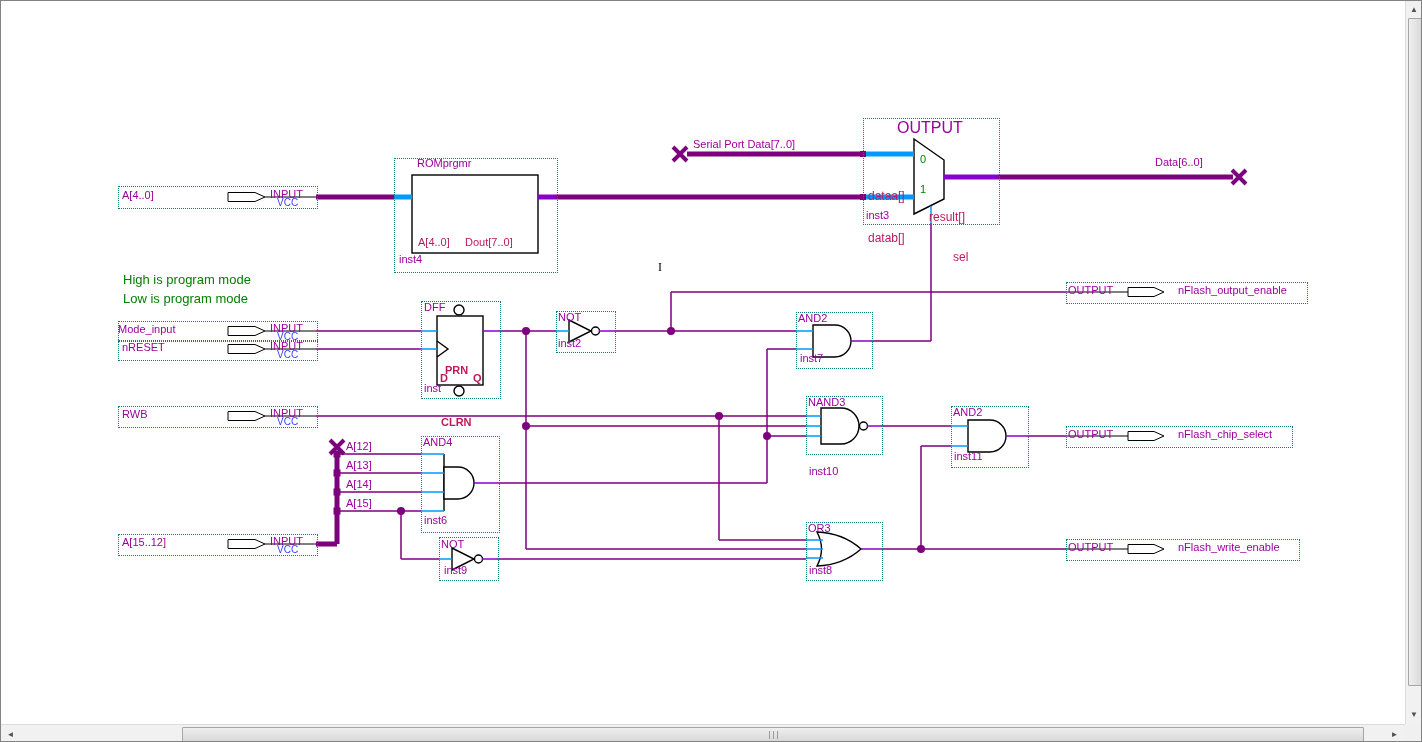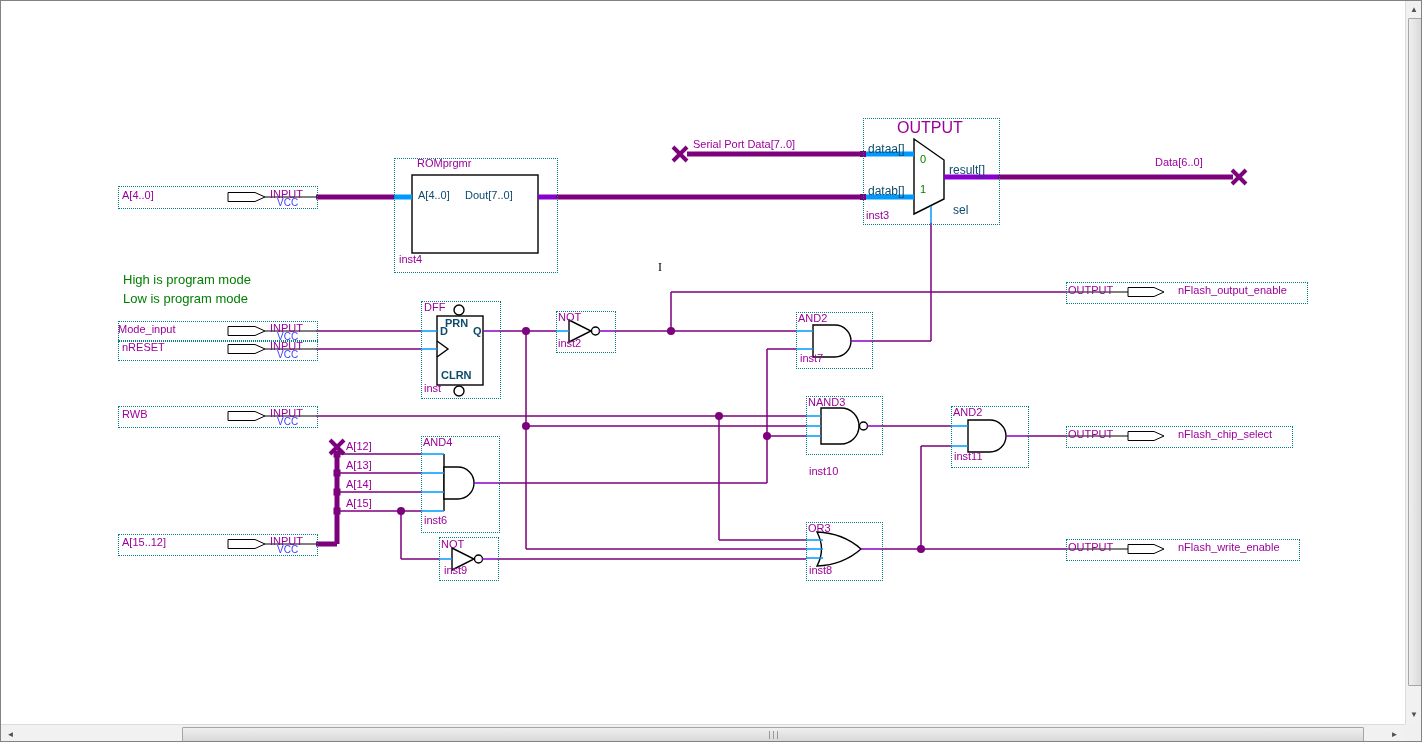--- a/index.html
+++ b/index.html
@@ -1,20 +1,20 @@
 <!DOCTYPE html>
 <html><head>
 <meta charset="utf-8">
 <style>
   html,body{margin:0;padding:0;background:#fff;}
   #window{position:relative;width:1422px;height:742px;border:1px solid #828282;box-sizing:border-box;background:#fff;overflow:hidden;font-family:"Liberation Sans",sans-serif;}
   #canvas{position:absolute;left:0;top:0;width:1404px;height:723px;background:#fff;}
   svg{position:absolute;left:0;top:0;}
   .lbl{position:absolute;font:11px "Liberation Sans",sans-serif;color:#9C009C;white-space:nowrap;line-height:11px;}
-  .blue{color:#0c4a6e;}
+  .blue{color:#be185d;margin-top:47px;}
   .vcc{color:#3C3CFF;font-size:10px;line-height:10px;}
   .green{color:#007F00;}
   .bigtitle{font-size:16px;line-height:16px;}
   .note{font-size:13px;line-height:14px;}
   .port12{font-size:12px;line-height:12px;}
   .bold{font-weight:bold;}
   .black{color:#000;font-family:"Liberation Serif",serif;font-size:12px;}
   .dashed{position:absolute;border:1px dotted #008080;}
   
   .vsb{position:absolute;left:1404px;top:0;width:17px;height:723px;background:#F1F1F1;border-left:1px solid #DCDCDC;box-sizing:border-box;}
@@ -198,21 +198,21 @@
     <div class="lbl" style="left:1177px;top:541px">nFlash_write_enable</div>
 
     <div class="lbl" style="left:416px;top:157px">ROMprgmr</div>
     <div class="lbl blue" style="left:417px;top:189px">A[4..0]</div>
     <div class="lbl blue" style="left:464px;top:189px">Dout[7..0]</div>
     <div class="lbl" style="left:398px;top:253px">inst4</div>
 
     <div class="lbl bigtitle" style="left:896px;top:119px">OUTPUT</div>
     <div class="lbl blue port12" style="left:867px;top:142px">dataa[]</div>
     <div class="lbl blue port12" style="left:867px;top:184px">datab[]</div>
-    <div class="lbl blue port12" style="left:948px;top:163px">result[]</div>
+    <div class="lbl blue port12" style="left:928px;top:163px">result[]</div>
     <div class="lbl blue port12" style="left:952px;top:203px">sel</div>
     <div class="lbl green" style="left:919px;top:153px">0</div>
     <div class="lbl green" style="left:919px;top:183px">1</div>
     <div class="lbl" style="left:865px;top:209px">inst3</div>
 
     <div class="lbl" style="left:423px;top:301px">DFF</div>
     <div class="lbl blue bold" style="left:444px;top:317px">PRN</div>
     <div class="lbl blue bold" style="left:439px;top:325px">D</div>
     <div class="lbl blue bold" style="left:472px;top:325px">Q</div>
     <div class="lbl blue bold" style="left:440px;top:369px">CLRN</div>

